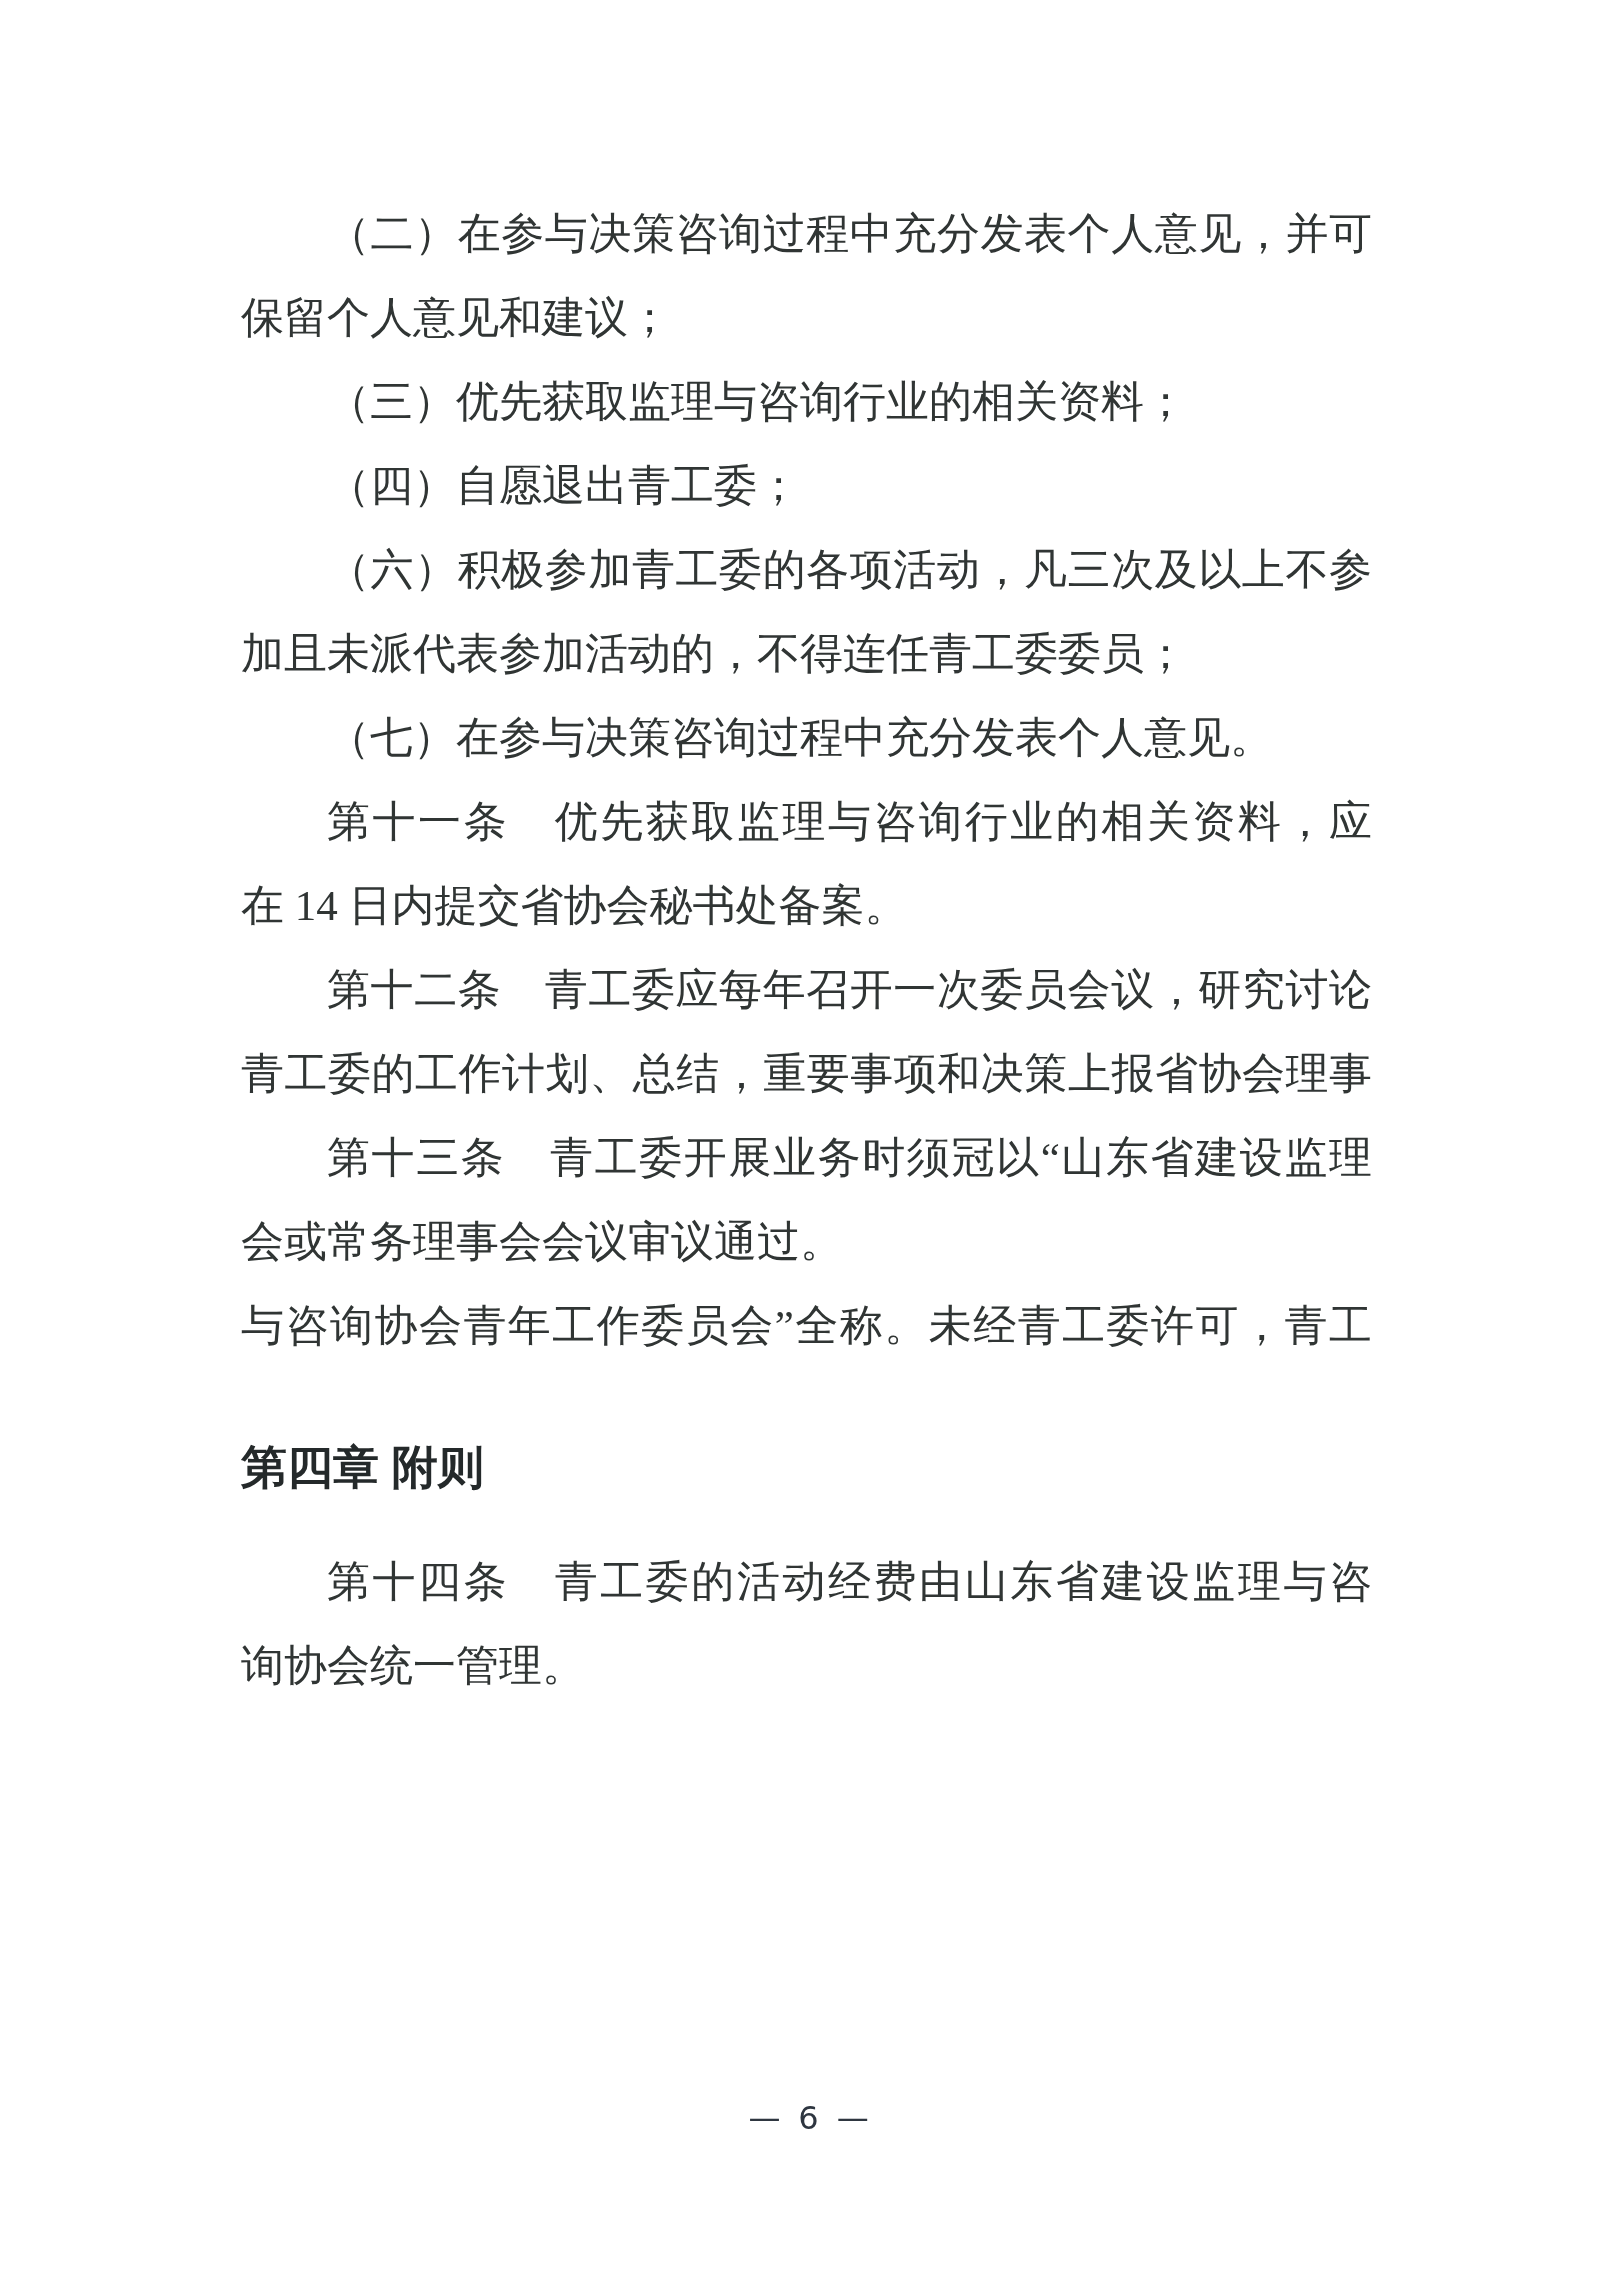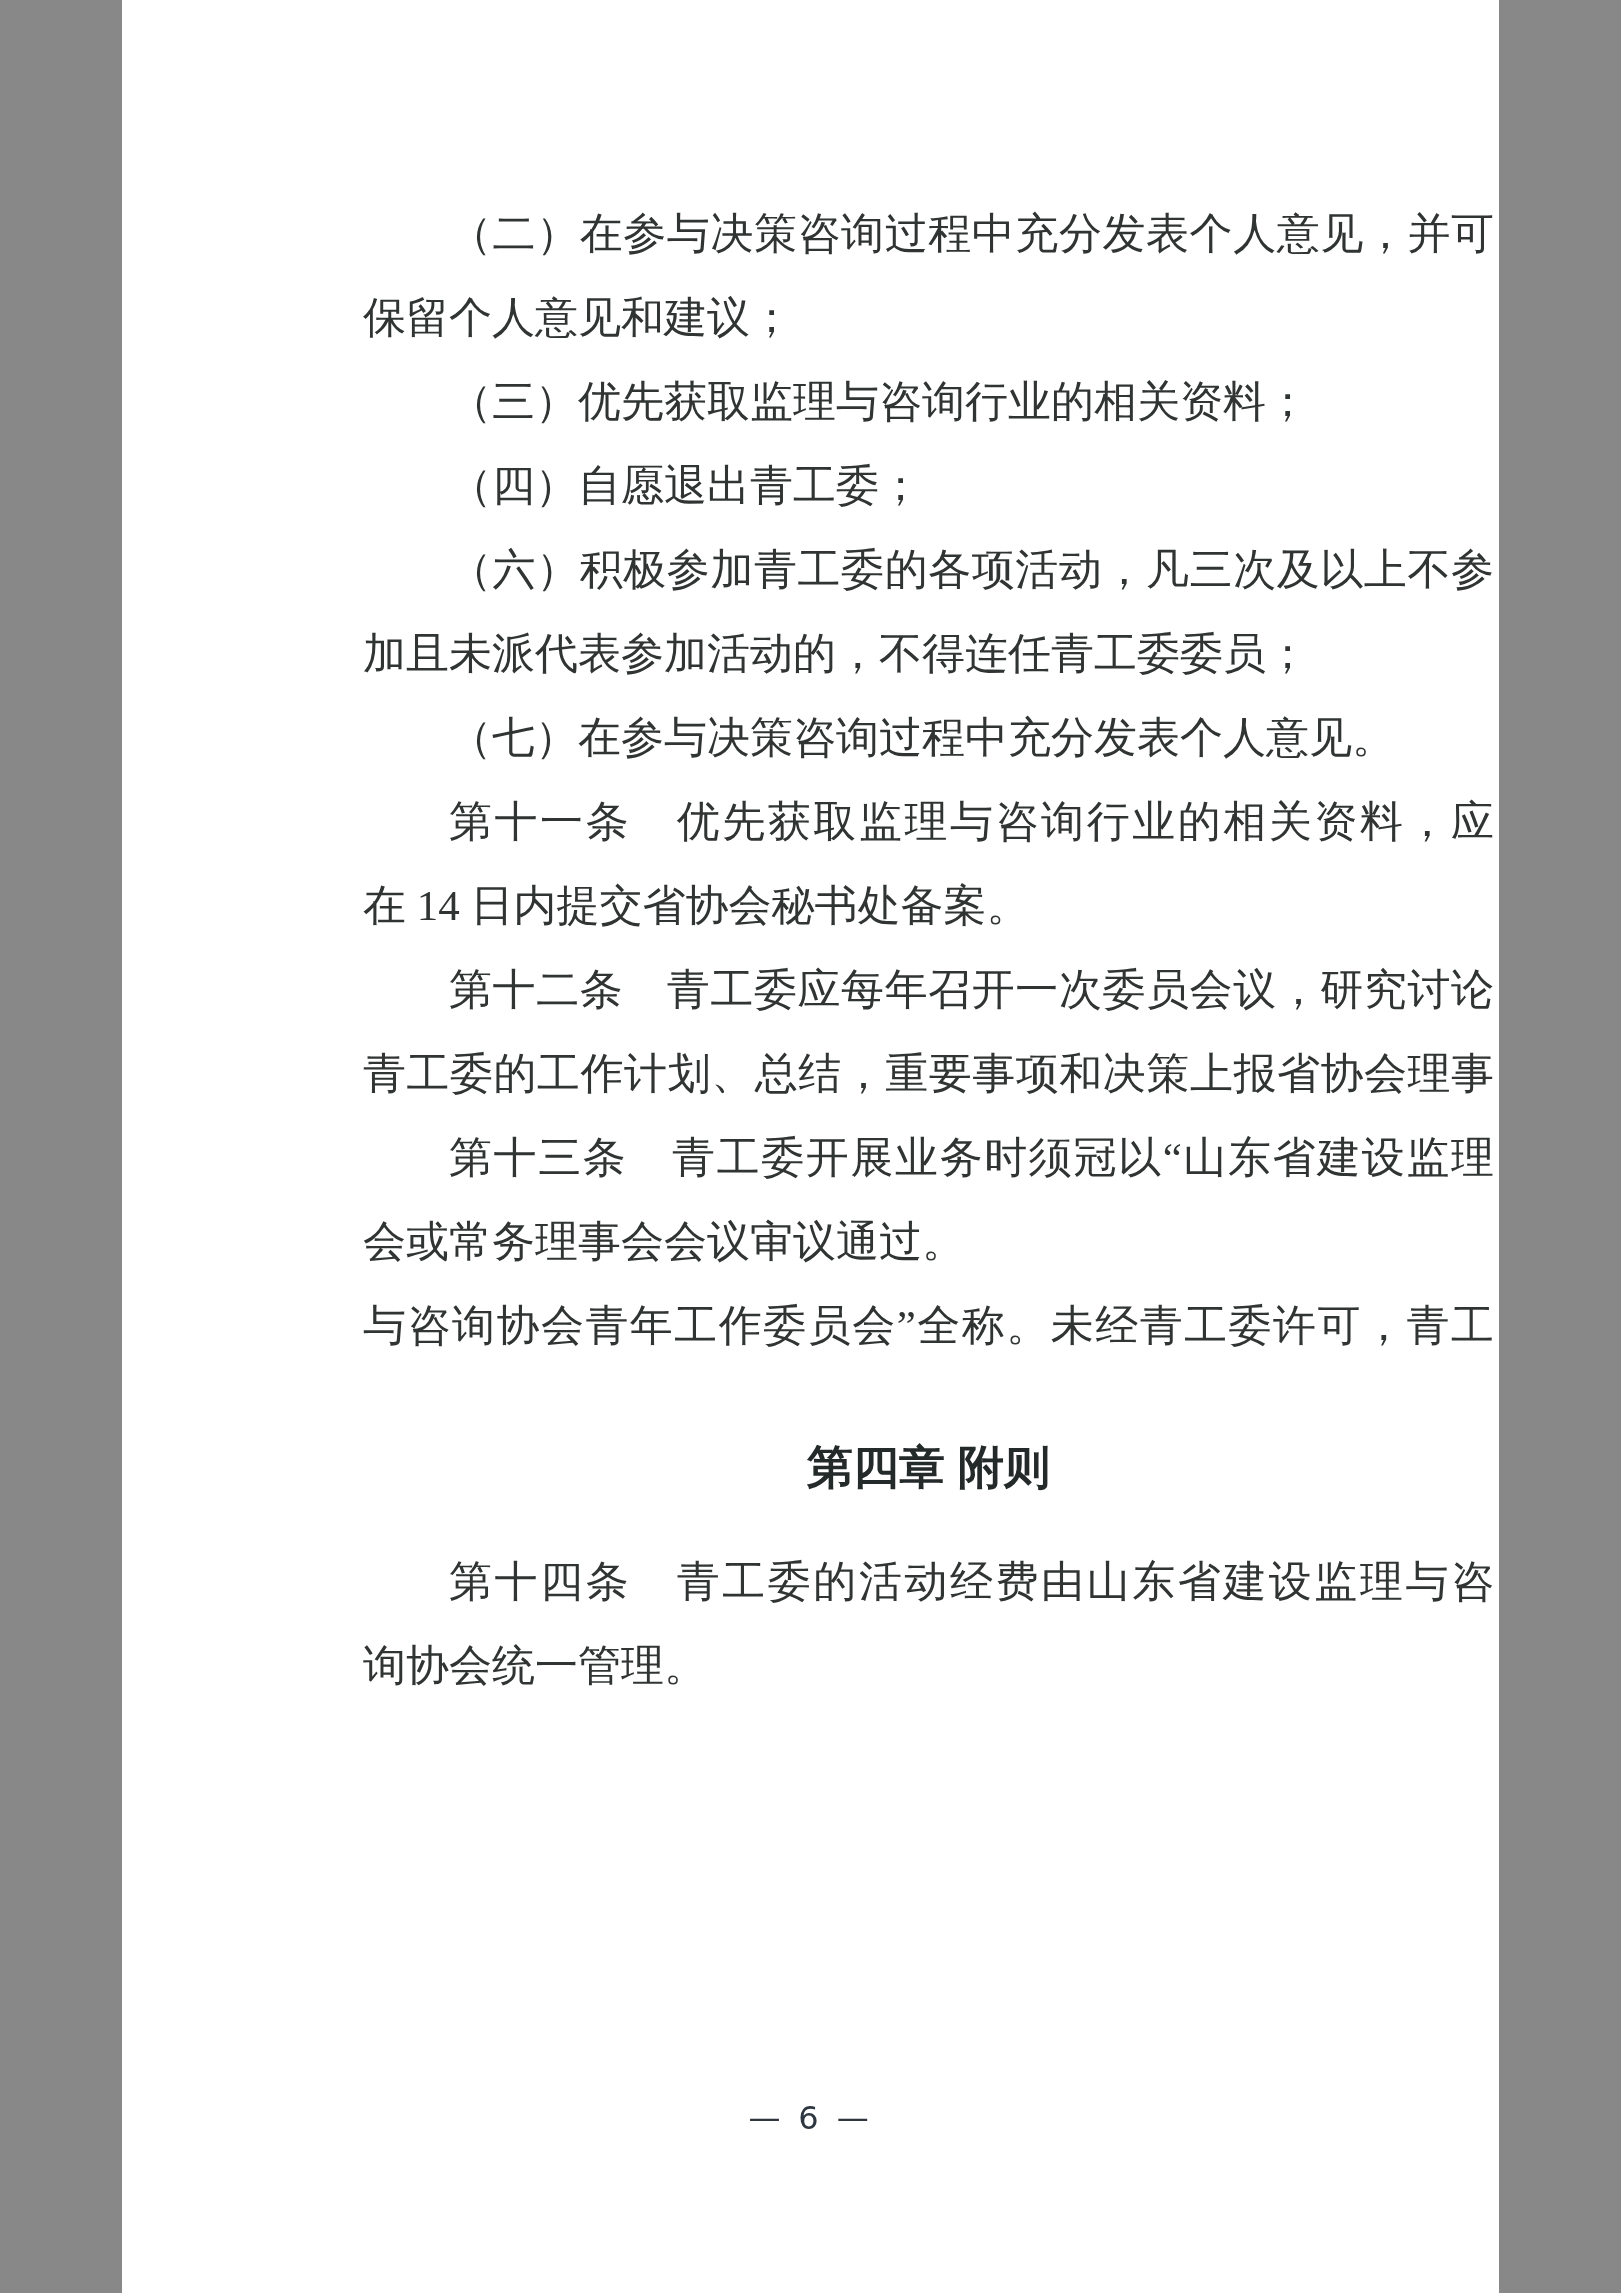--- a/index.html
+++ b/index.html
@@ -2,21 +2,21 @@
 <html><head>
 <meta charset="utf-8">
 <style>
   html, body {
     margin: 0;
     padding: 0;
     background: #888;
   }
   .page {
     position: relative;
-    width: 1377px;
+    width: 1621px;
     height: 2294px;
     margin: 0 auto;
     background: #ffffff;
     overflow: hidden;
     font-family: "Liberation Serif", "DejaVu Serif", serif;
     color: #303534;
   }
   .content {
     position: absolute;
     left: 241px;
@@ -37,21 +37,20 @@
     white-space: normal;
     text-align: justify;
     text-align-last: justify;
   }
   .chapter-heading {
     font-family: "Liberation Sans", "DejaVu Sans", sans-serif;
     font-weight: 700;
     font-size: 46px;
     height: 84px;
     line-height: 84px;
-    text-align: center;
     margin-top: 57px;
     margin-bottom: 31px;
     color: #24292a;
   }
   .page-footer {
     position: absolute;
     left: 0;
     top: 2099px;
     width: 100%;
     text-align: center;

